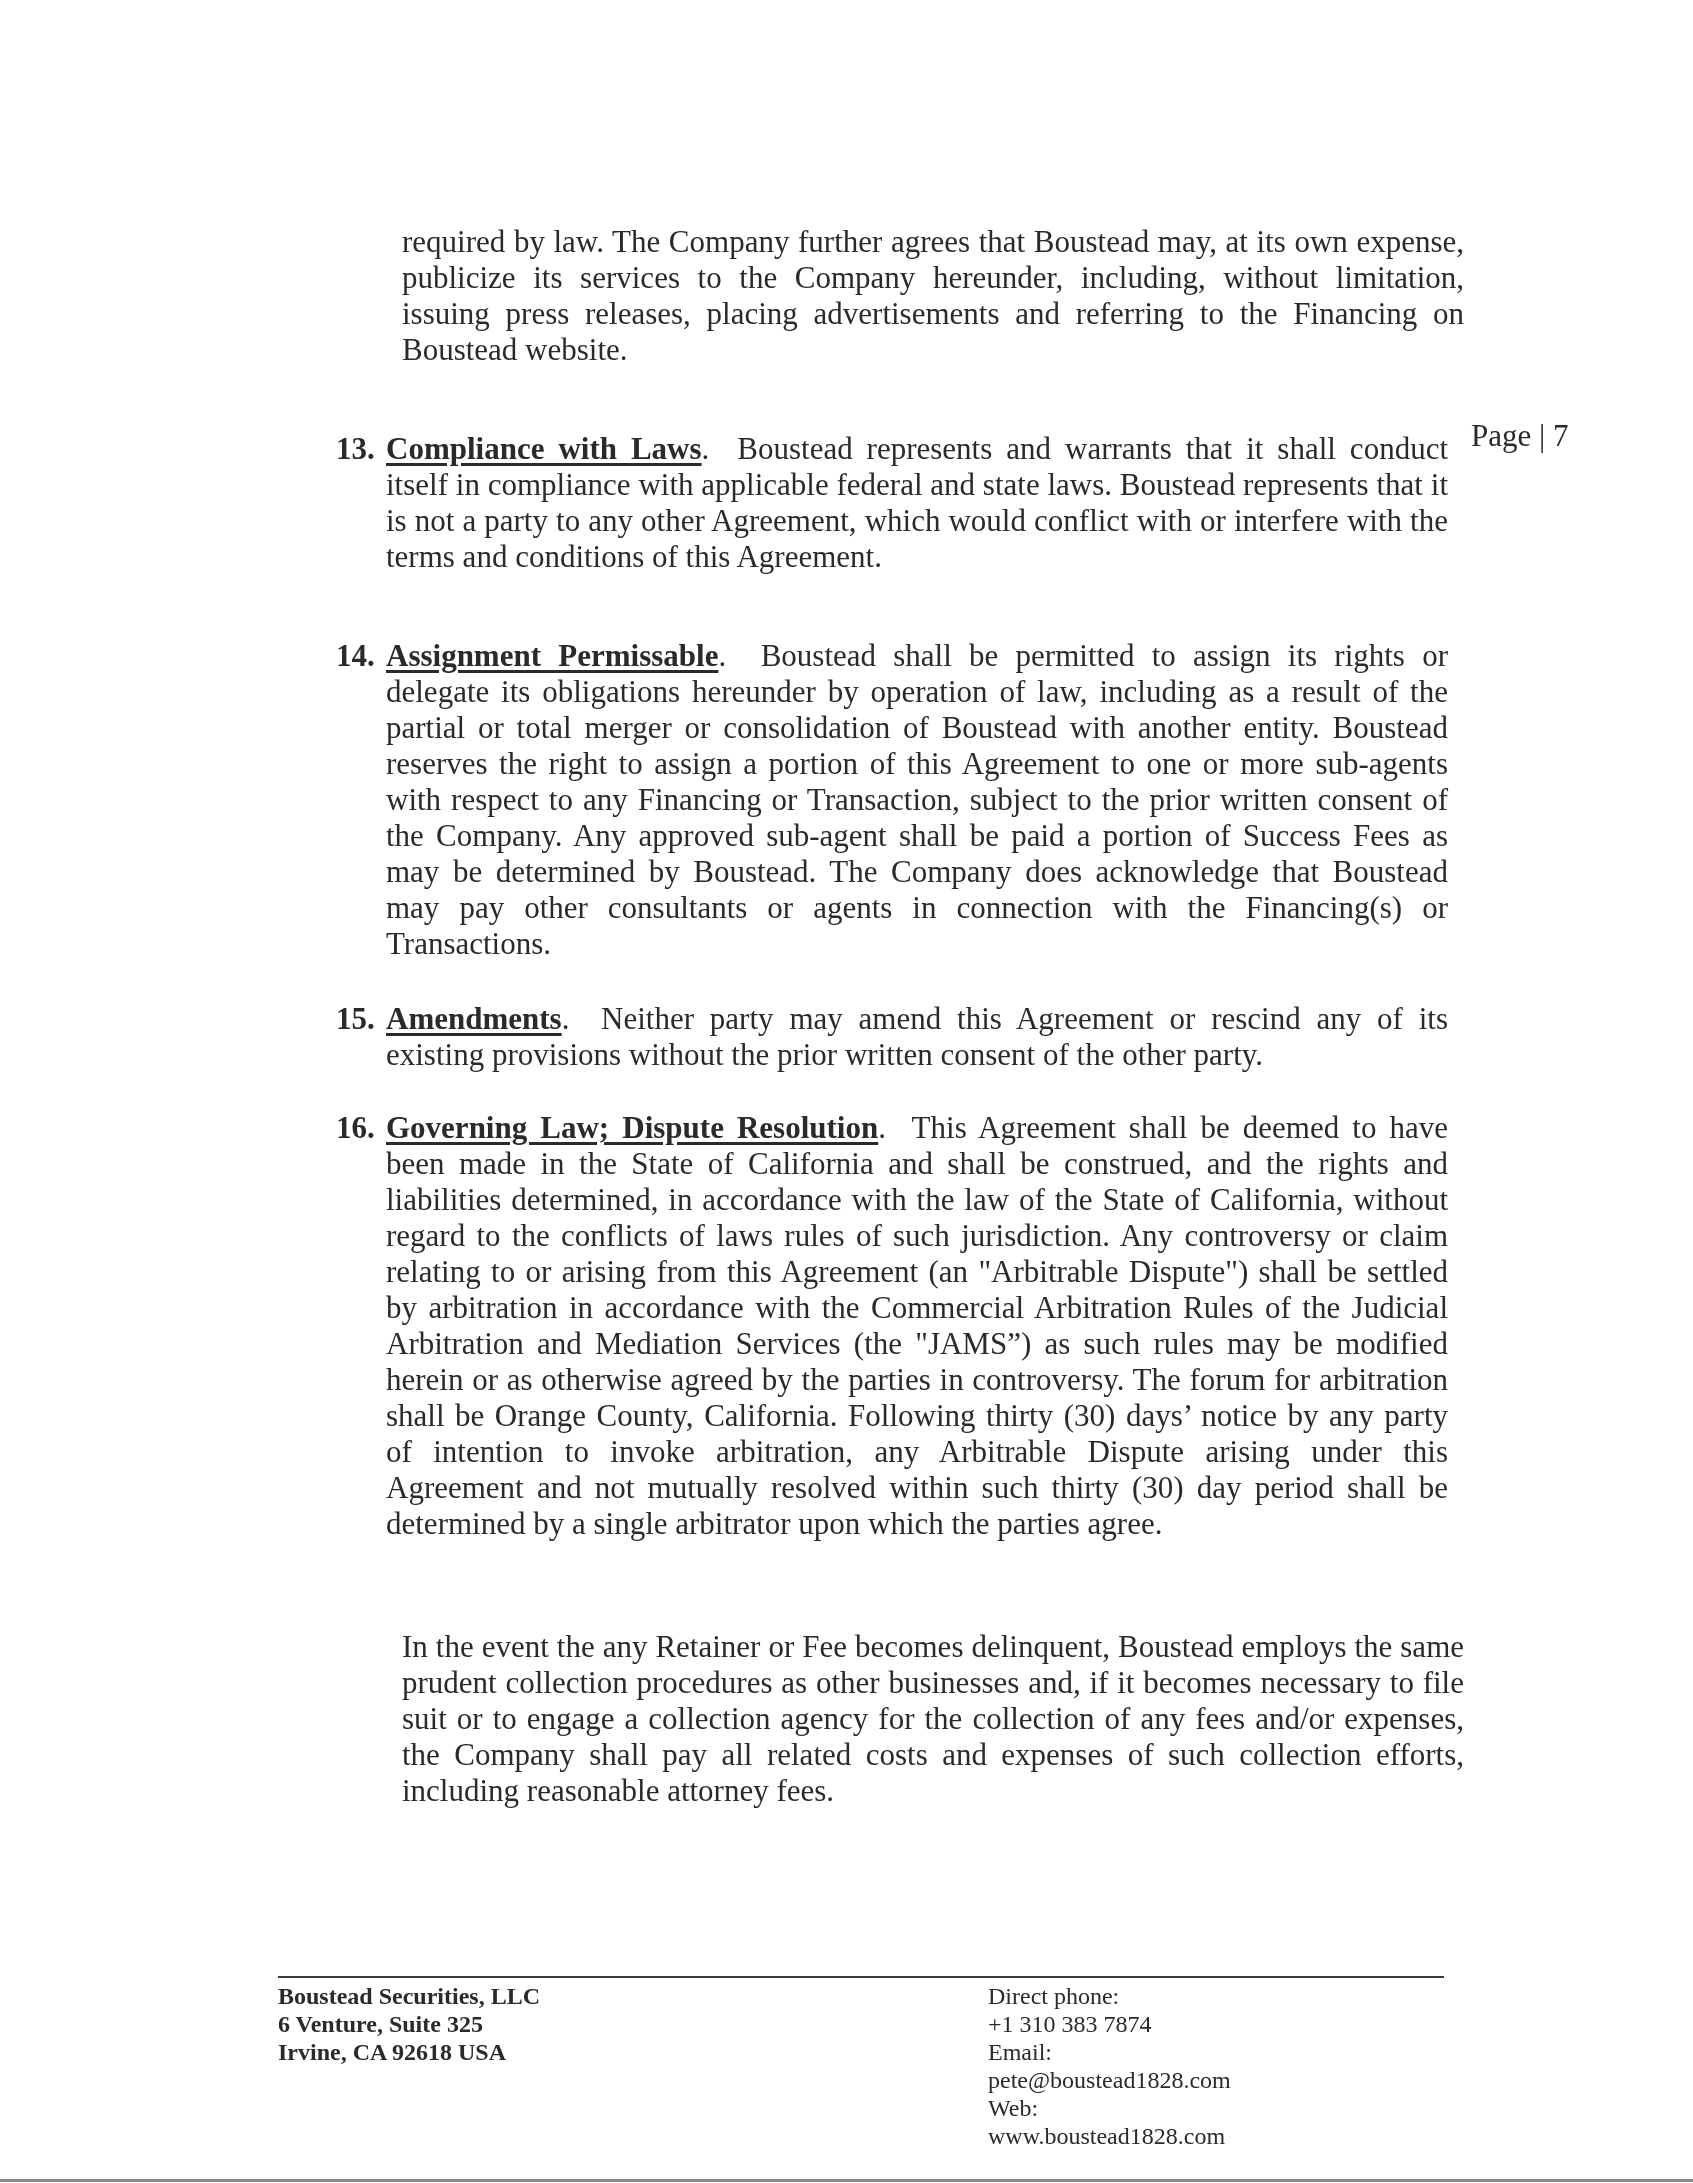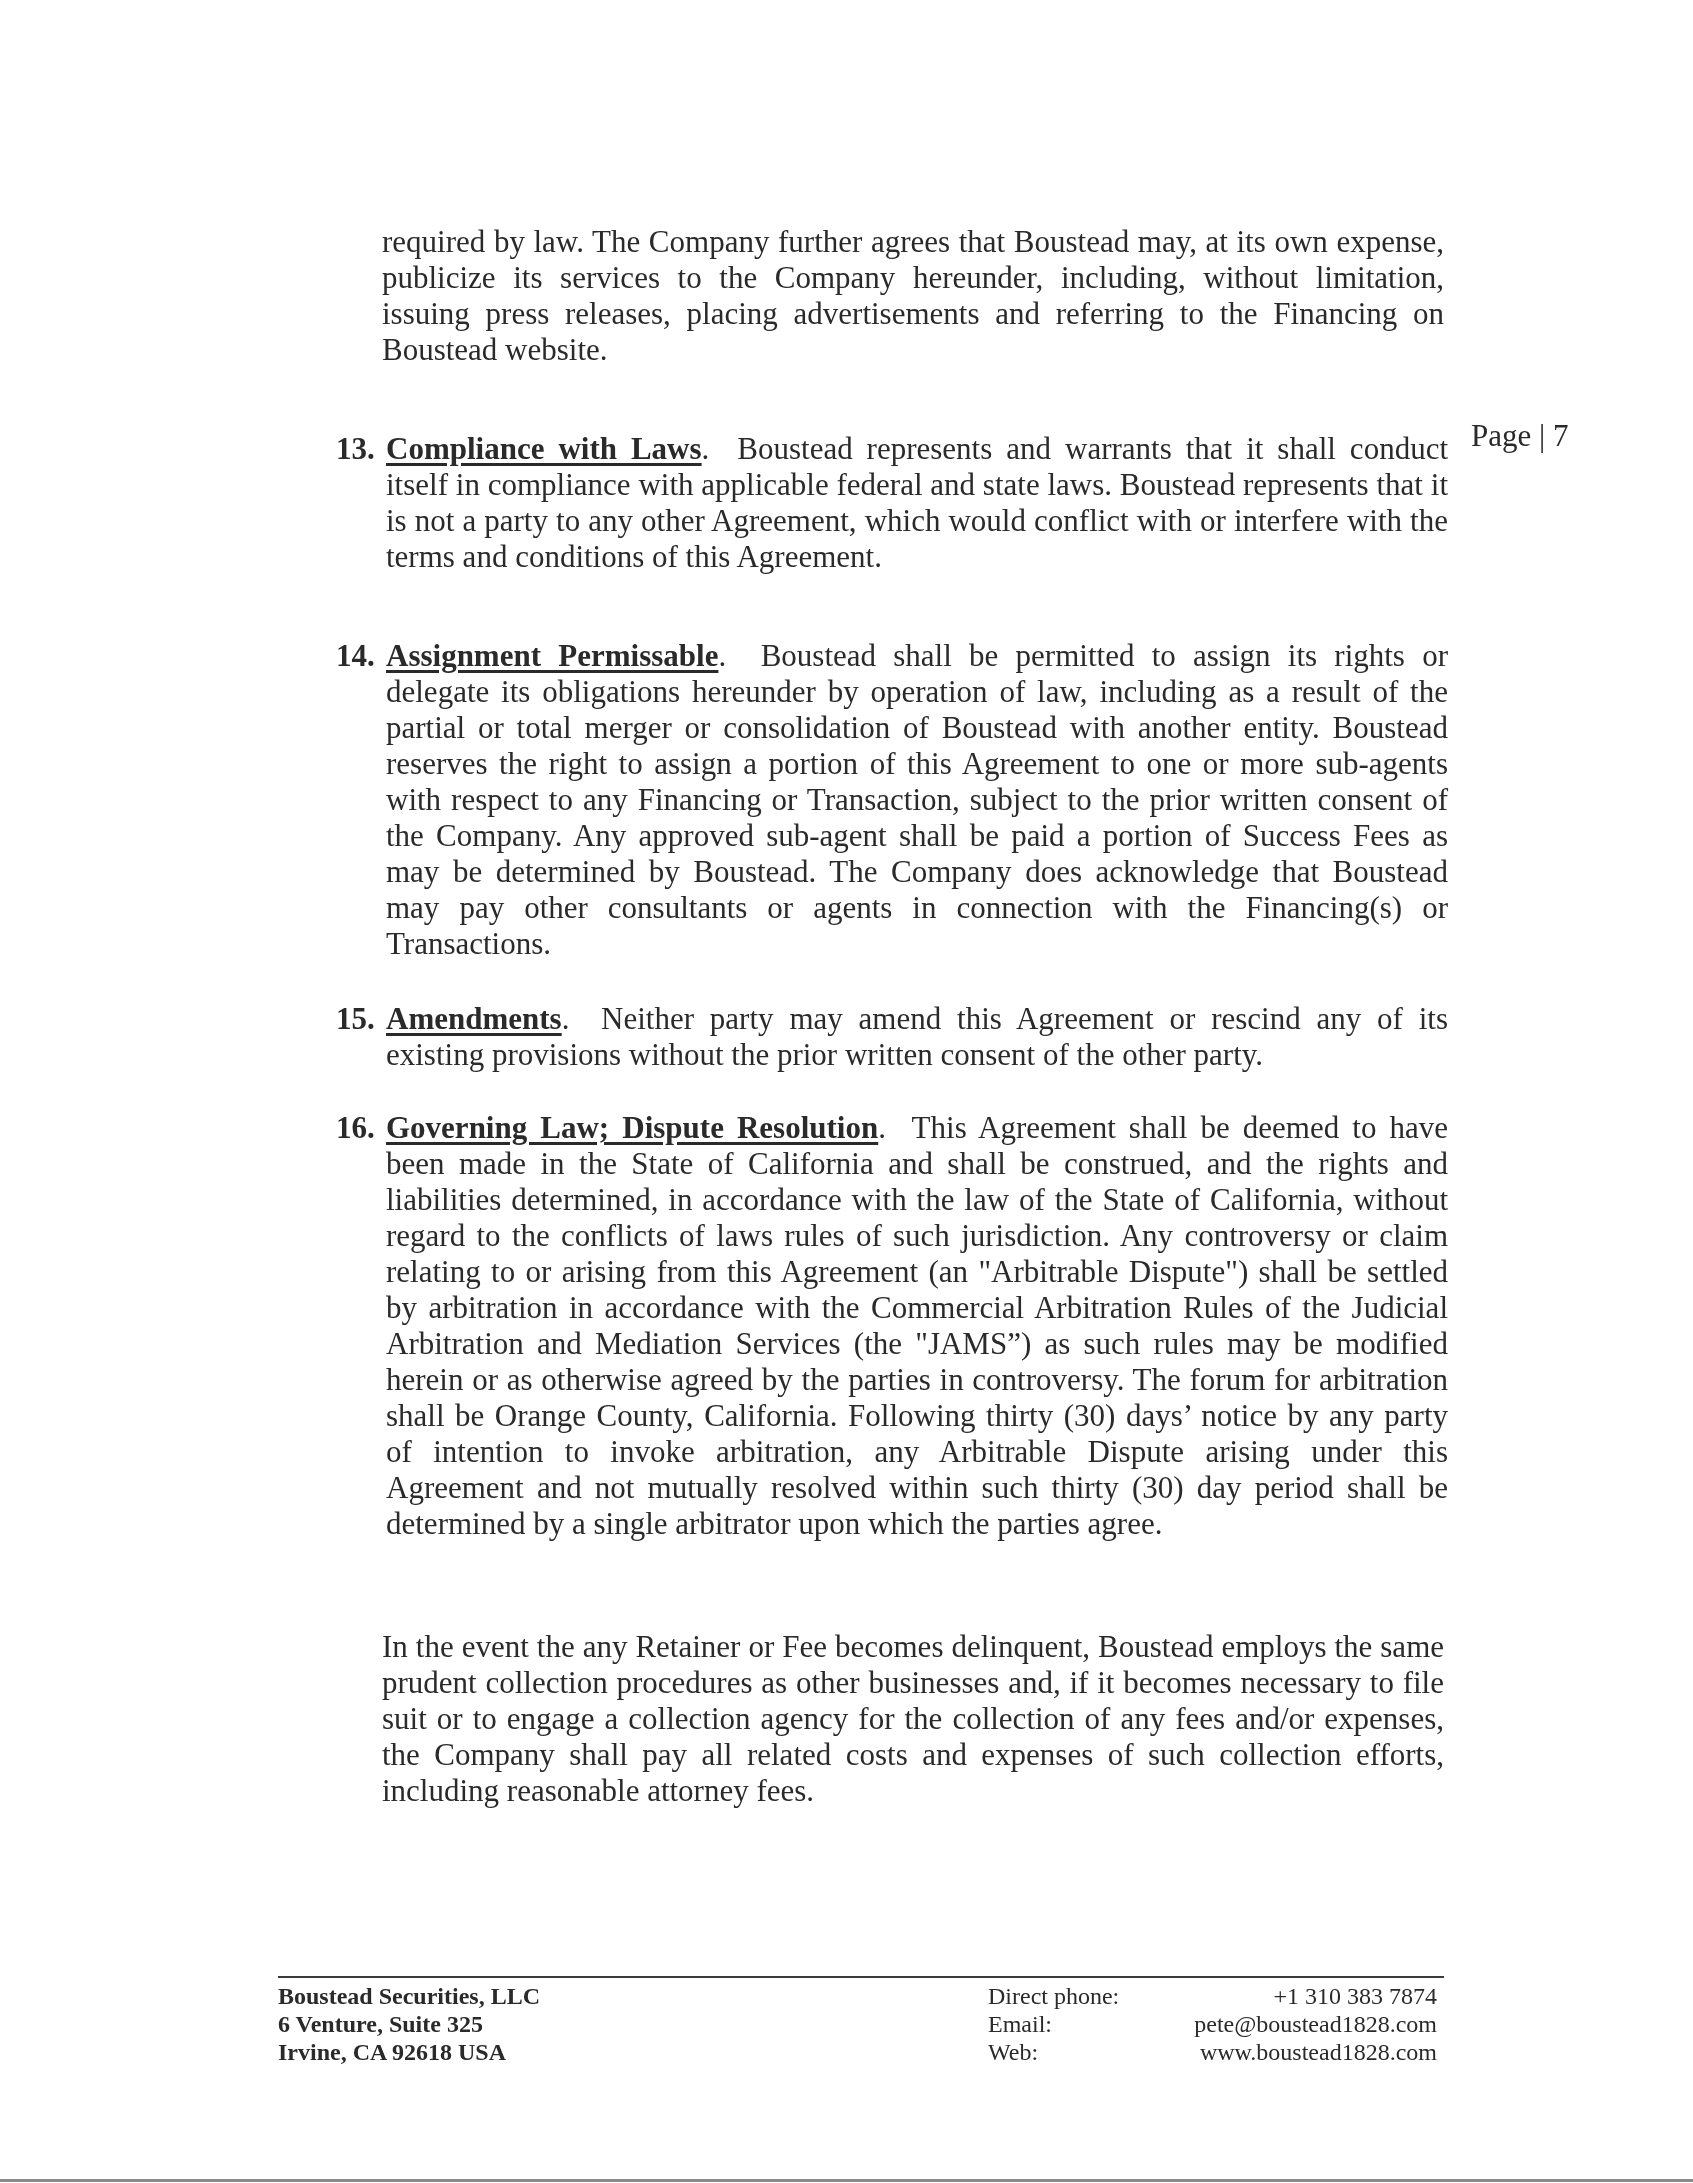--- a/index.html
+++ b/index.html
@@ -16,21 +16,21 @@
     color: #2a2a2a;
   }
   .page {
     position: absolute;
     left: 0; top: 0;
     width: 1693px; height: 2183px;
     background: #ffffff;
   }
   .text-block {
     position: absolute;
-    left: 382px;
+    left: 402px;
     width: 1062px;
     font-size: 31px;
     line-height: 36px;
     text-align: justify;
     text-align-last: left;
   }
   .section {
     position: absolute;
     left: 336px;
     width: 1112px;
@@ -81,21 +81,22 @@
   .footer-right {
     position: absolute;
     left: 988px;
     top: 1982px;
     width: 449px;
     font-size: 24px;
     line-height: 28px;
   }
   .footer-right .row {
     display: flex;
-    justify-content: space-between;
+    justify-content: center;
+    flex-direction: column;
   }
   .bottom-edge {
     position: absolute;
     left: 0;
     top: 2179px;
     width: 1693px;
     height: 2.7px;
     background: #8a8a8a;
   }
 </style>

